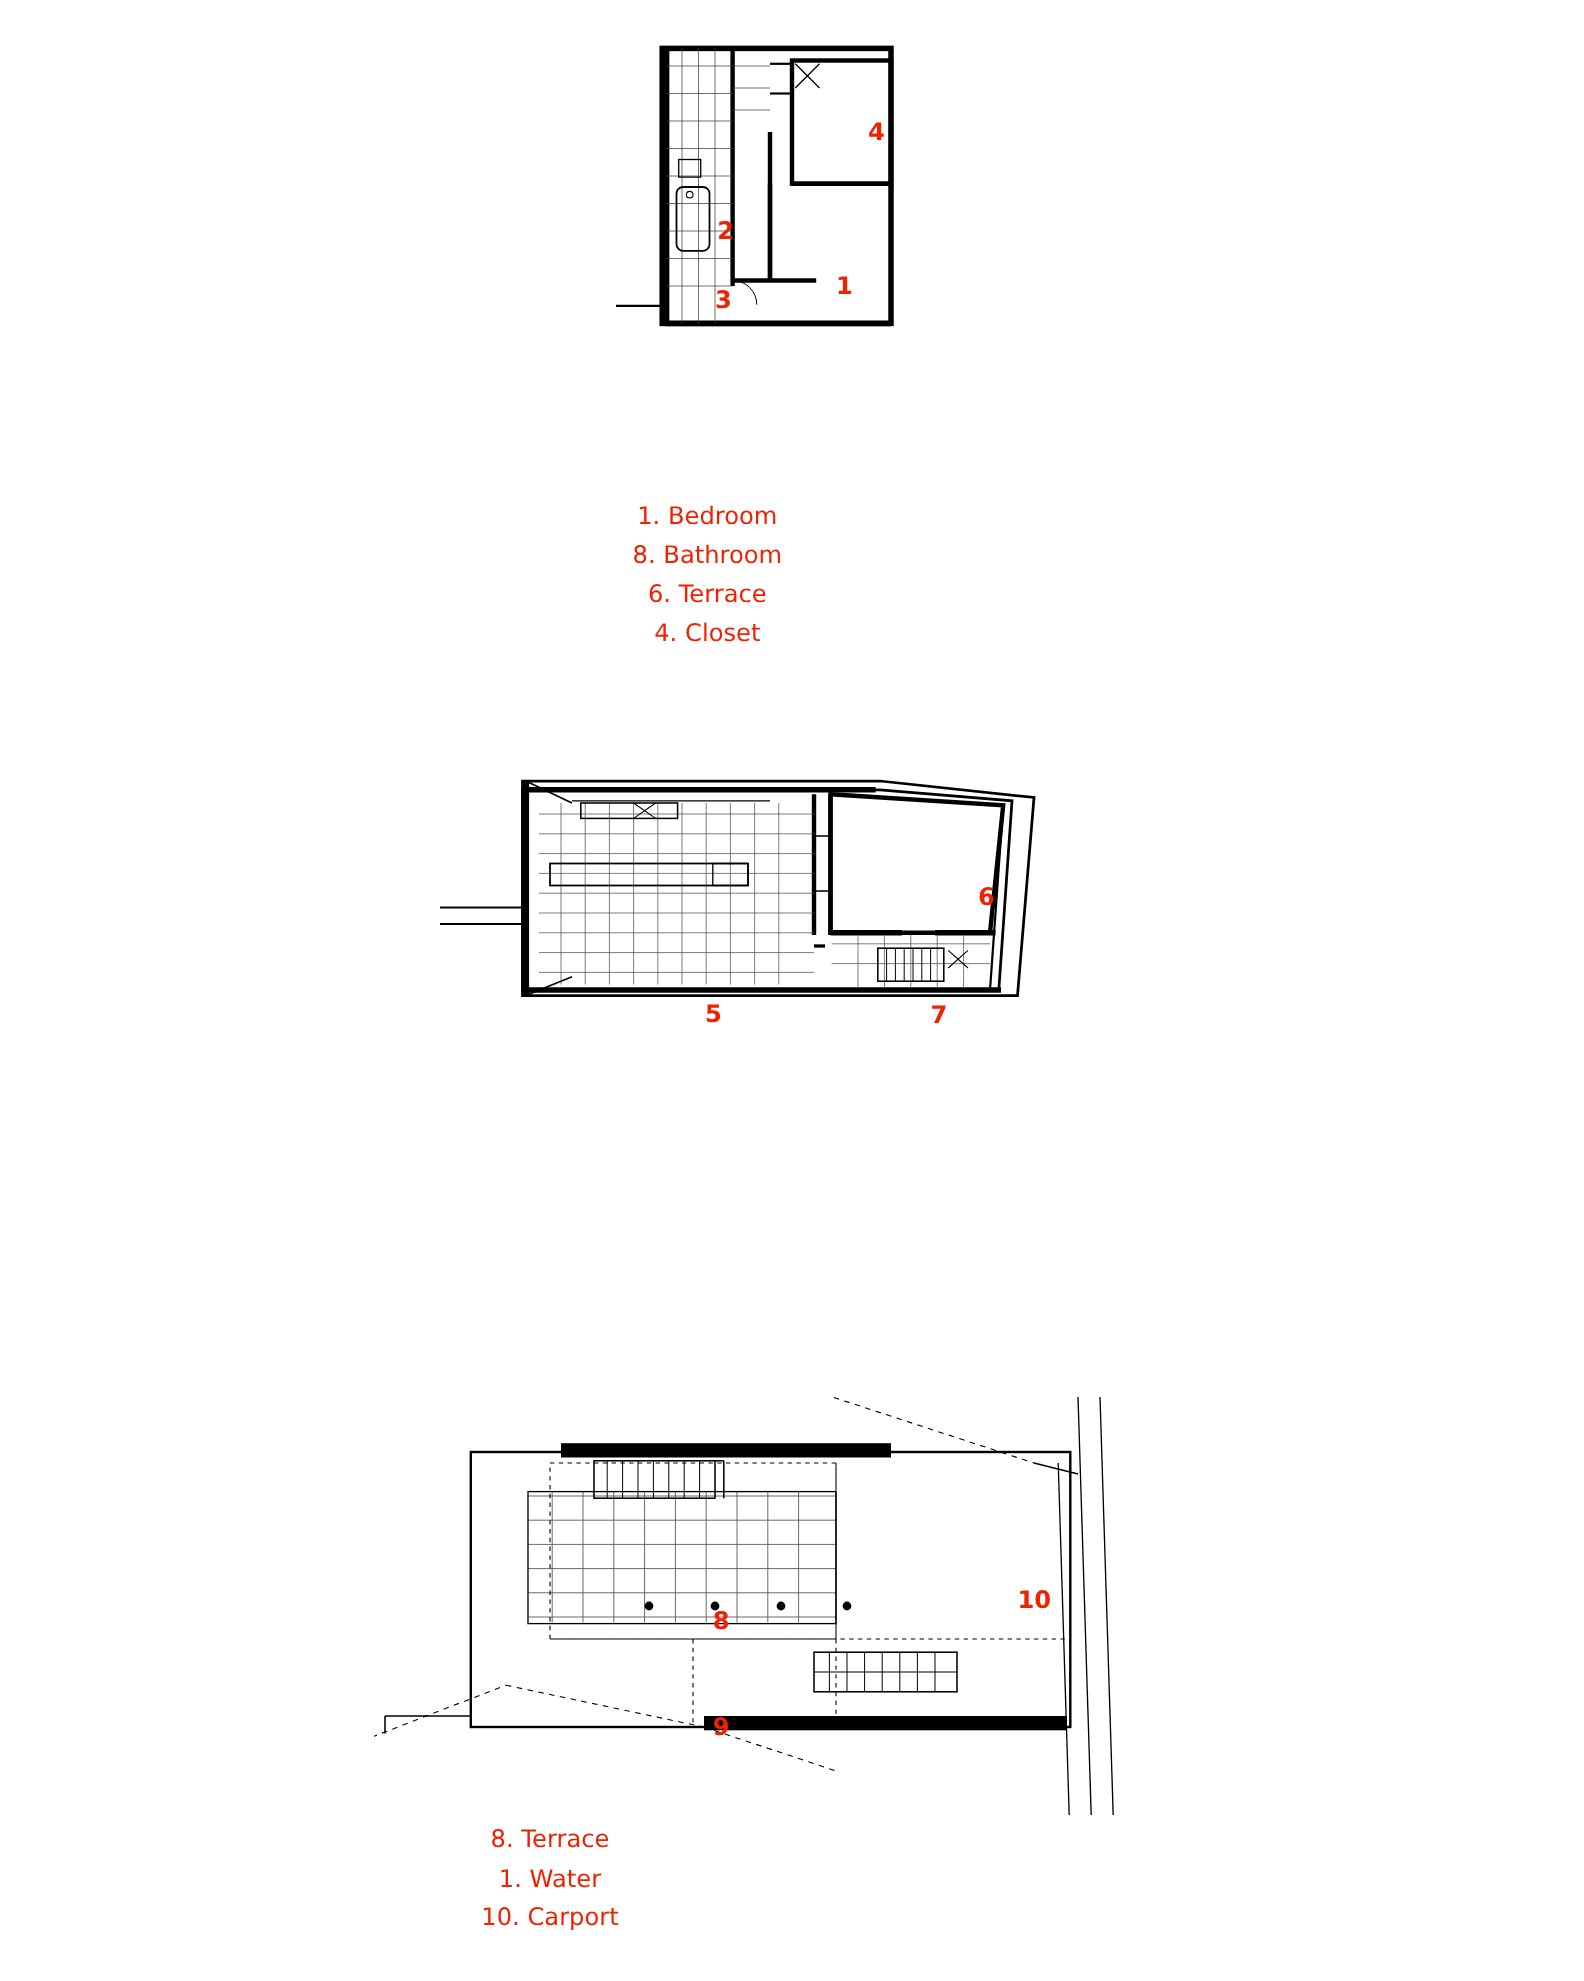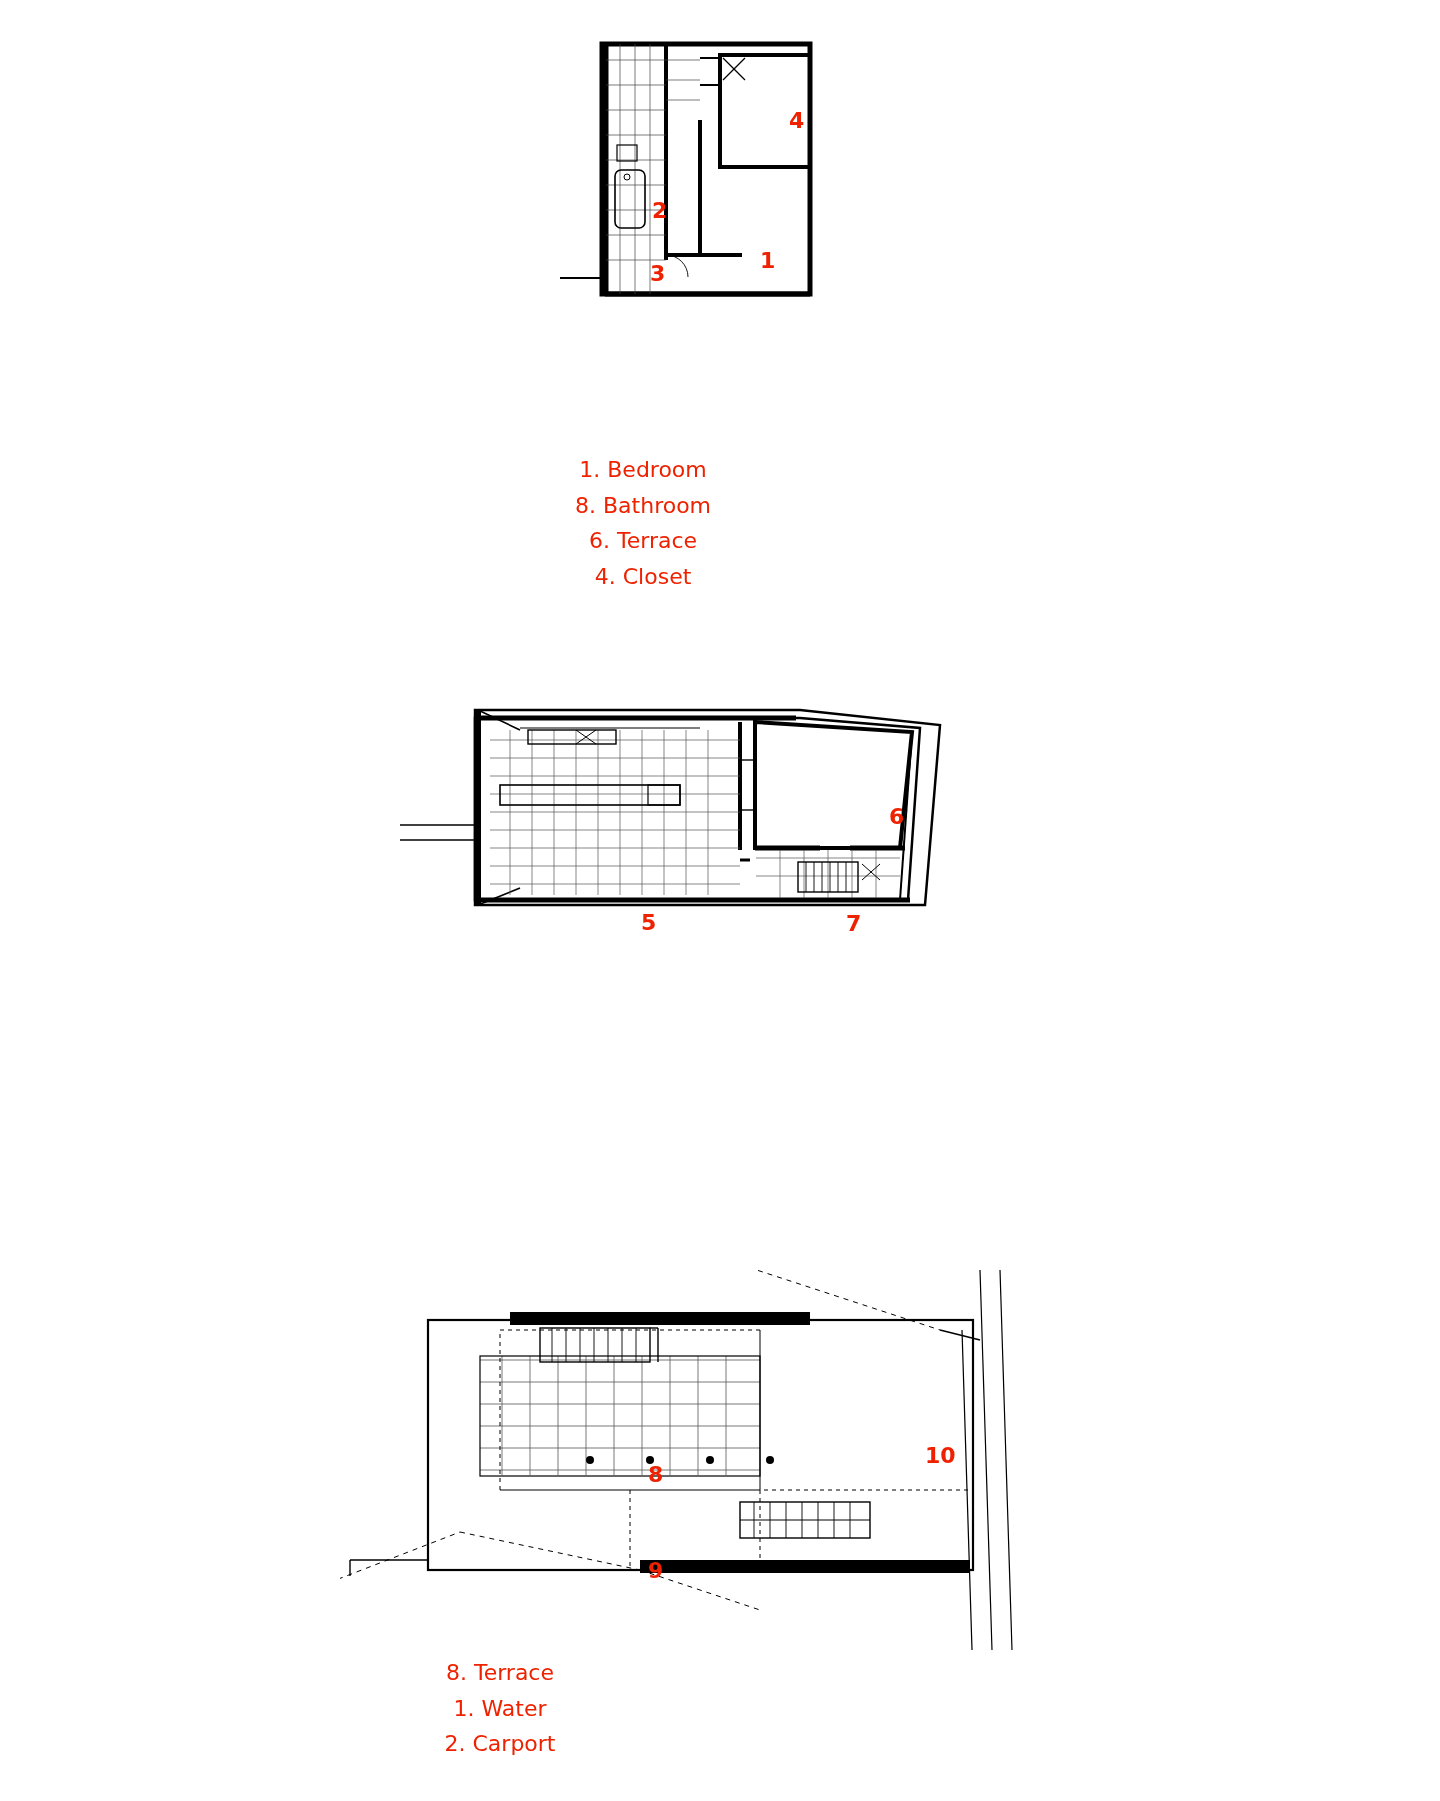--- a/index.html
+++ b/index.html
@@ -301,16 +301,16 @@
     </svg>
   </div>
 
   <div class="room-num" style="left:648px; top:1464px;">8</div>
   <div class="room-num" style="left:648px; top:1560px;">9</div>
   <div class="room-num" style="left:925px; top:1445px;">10</div>
 
   <div class="legend legend-3">
     <div class="row">8. Terrace</div>
     <div class="row">1. Water</div>
-    <div class="row">2. Carport</div>
+    <div class="row">10. Carport</div>
   </div>
 
 </div>
 
 </body></html>

